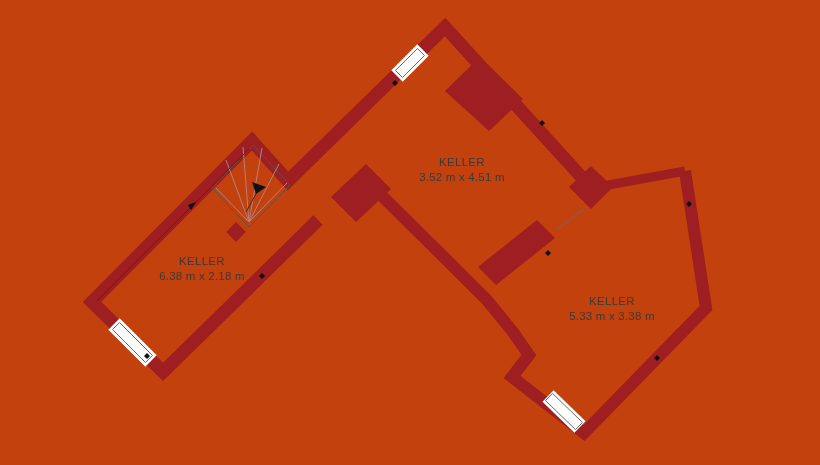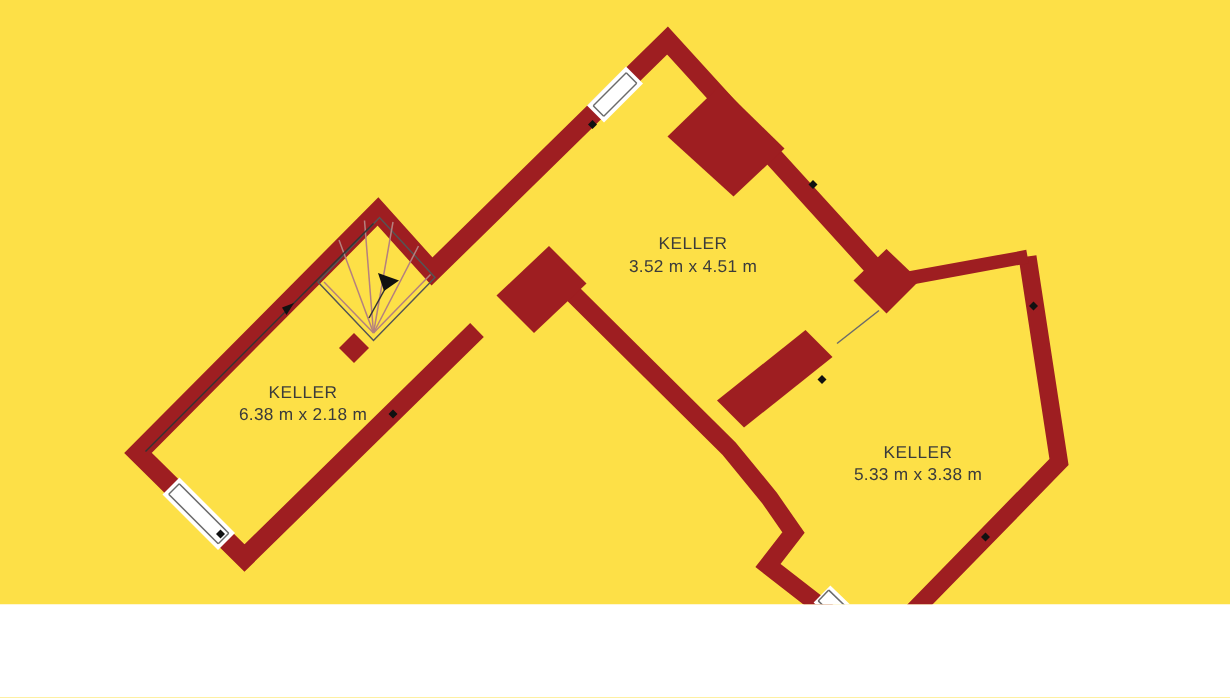--- a/index.html
+++ b/index.html
@@ -1,16 +1,16 @@
 <!DOCTYPE html>
 <html><head>
 <meta charset="utf-8">
 <style>
   html,body{margin:0;padding:0;background:#ffffff;}
-  .stage{position:relative;width:820px;height:403px;background:#fde047;overflow:hidden;text-decoration:underline;}
+  .stage{position:relative;width:820px;height:465px;background:#c2410c;overflow:hidden;text-decoration:underline;}
   svg{display:block;}
   svg text{font-family:"Liberation Sans",sans-serif;font-size:11.5px;fill:#3b3b3b;letter-spacing:.3px;}
   svg text.dims{letter-spacing:.2px;}
 </style>
 </head>
 <body>
 
 <div class="stage">
 <svg width="820" height="465" viewBox="0 0 820 465">
 

